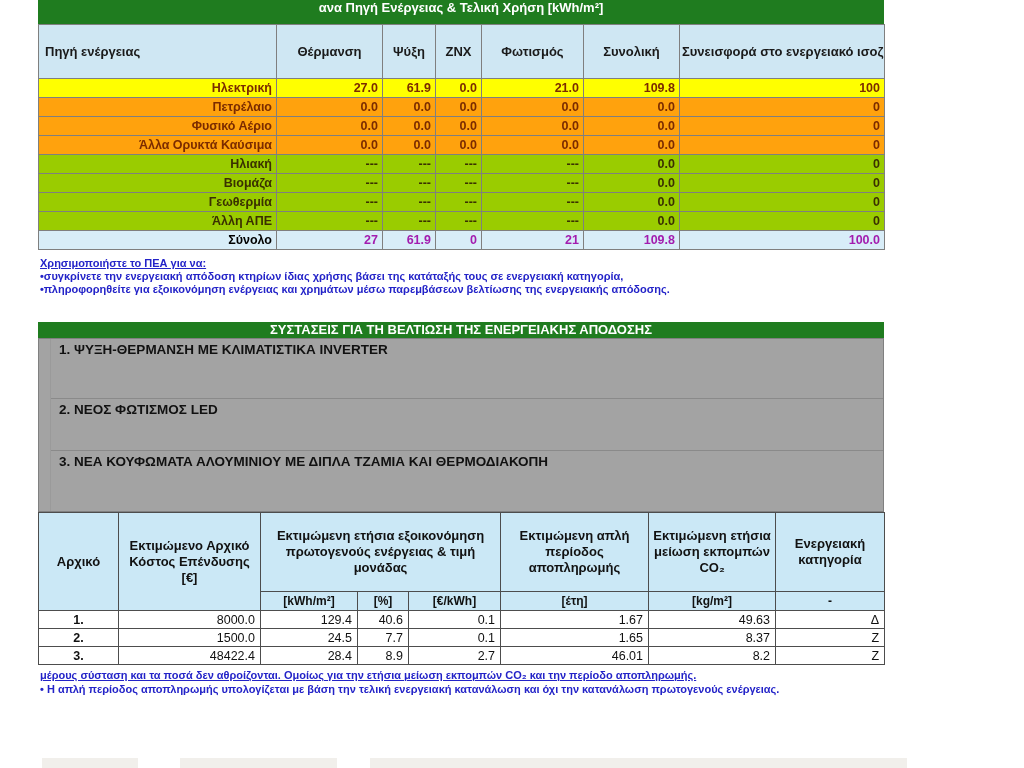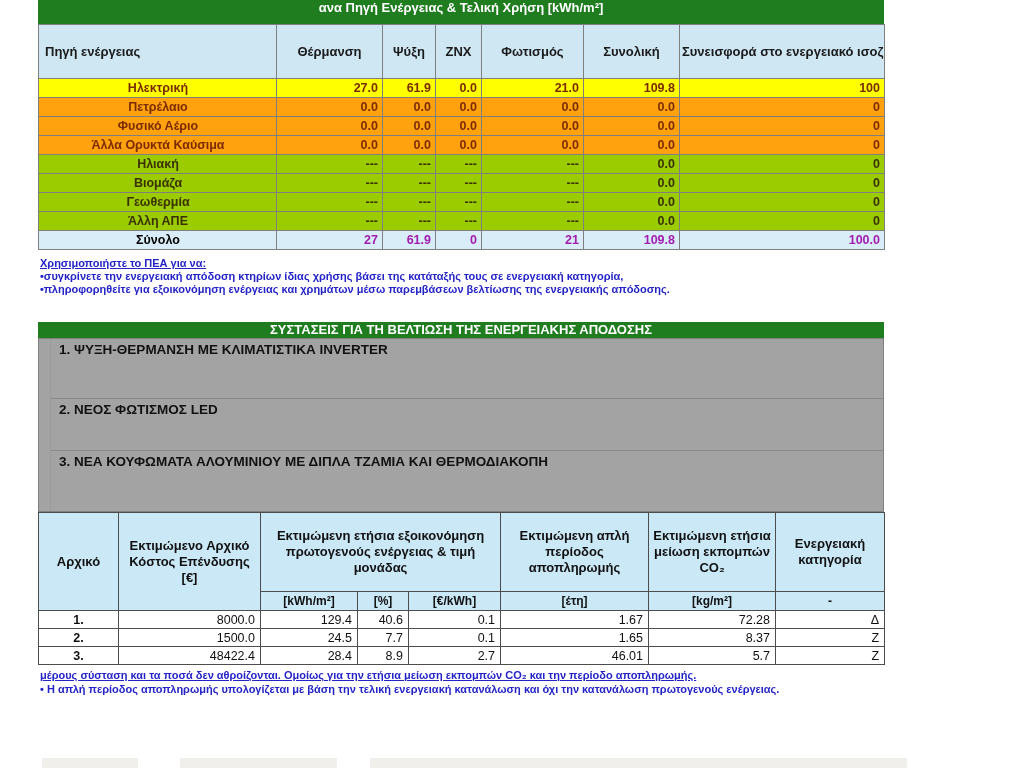--- a/index.html
+++ b/index.html
@@ -9,21 +9,21 @@
 
   
   .t1-banner{height:24px;background:#1F7C1F;color:#ffffff;font-weight:bold;
              font-size:13px;text-align:center;line-height:15px;overflow:hidden;}
   table.t1{border-collapse:collapse;table-layout:fixed;width:846px;}
   table.t1 th,table.t1 td{border:1px solid #7f7f7f;overflow:hidden;white-space:nowrap;}
   table.t1 thead th{background:#CFE7F3;color:#1a1a1a;font-size:13px;font-weight:bold;
                     height:51px;text-align:center;line-height:15px;padding:1px 2px;}
   table.t1 thead th.left{text-align:left;padding-left:6px;}
   table.t1 td{height:18px;font-size:12.5px;font-weight:bold;padding:0 4px;}
-  td.lbl{text-align:center;padding-left:5px !important;}
+  td.lbl{text-align:right;padding-left:5px !important;}
   td.num{text-align:right;}
   tr.r-yellow td{background:#FFFF00;color:#7B2B00;}
   tr.r-orange td{background:#FFA20D;color:#7B2B00;}
   tr.r-green  td{background:#9ACC00;color:#3A3000;}
   tr.r-total  td{background:#D8EDF8;color:#a21caf;}
   tr.r-total  td.lbl{color:#000;}
 
   
   .note{position:absolute;left:40px;top:257px;width:960px;color:#2323C8;
         font-size:11px;font-weight:bold;line-height:13px;}
@@ -232,41 +232,41 @@
     </tr>
   </thead>
   <tbody>
     <tr>
       <td class="id">1.</td>
       <td class="num">8000.0</td>
       <td class="num">129.4</td>
       <td class="num">40.6</td>
       <td class="num">0.1</td>
       <td class="num">1.67</td>
-      <td class="num">72.28</td>
+      <td class="num">49.63</td>
       <td class="num">Δ</td>
     </tr>
     <tr>
       <td class="id">2.</td>
       <td class="num">1500.0</td>
       <td class="num">24.5</td>
       <td class="num">7.7</td>
       <td class="num">0.1</td>
       <td class="num">1.65</td>
       <td class="num">8.37</td>
       <td class="num">Ζ</td>
     </tr>
     <tr>
       <td class="id">3.</td>
       <td class="num">48422.4</td>
       <td class="num">28.4</td>
       <td class="num">8.9</td>
       <td class="num">2.7</td>
       <td class="num">46.01</td>
-      <td class="num">5.7</td>
+      <td class="num">8.2</td>
       <td class="num">Ζ</td>
     </tr>
   </tbody>
 </table>
 
 <div class="fnotes">
   <div class="fn-u">μέρους σύσταση και τα ποσά δεν αθροίζονται. Ομοίως για την ετήσια μείωση εκπομπών CO₂ και την περίοδο αποπληρωμής.</div>
   <div>• Η απλή περίοδος αποπληρωμής υπολογίζεται με βάση την τελική ενεργειακή κατανάλωση και όχι την κατανάλωση πρωτογενούς ενέργειας.</div>
 </div>
 

